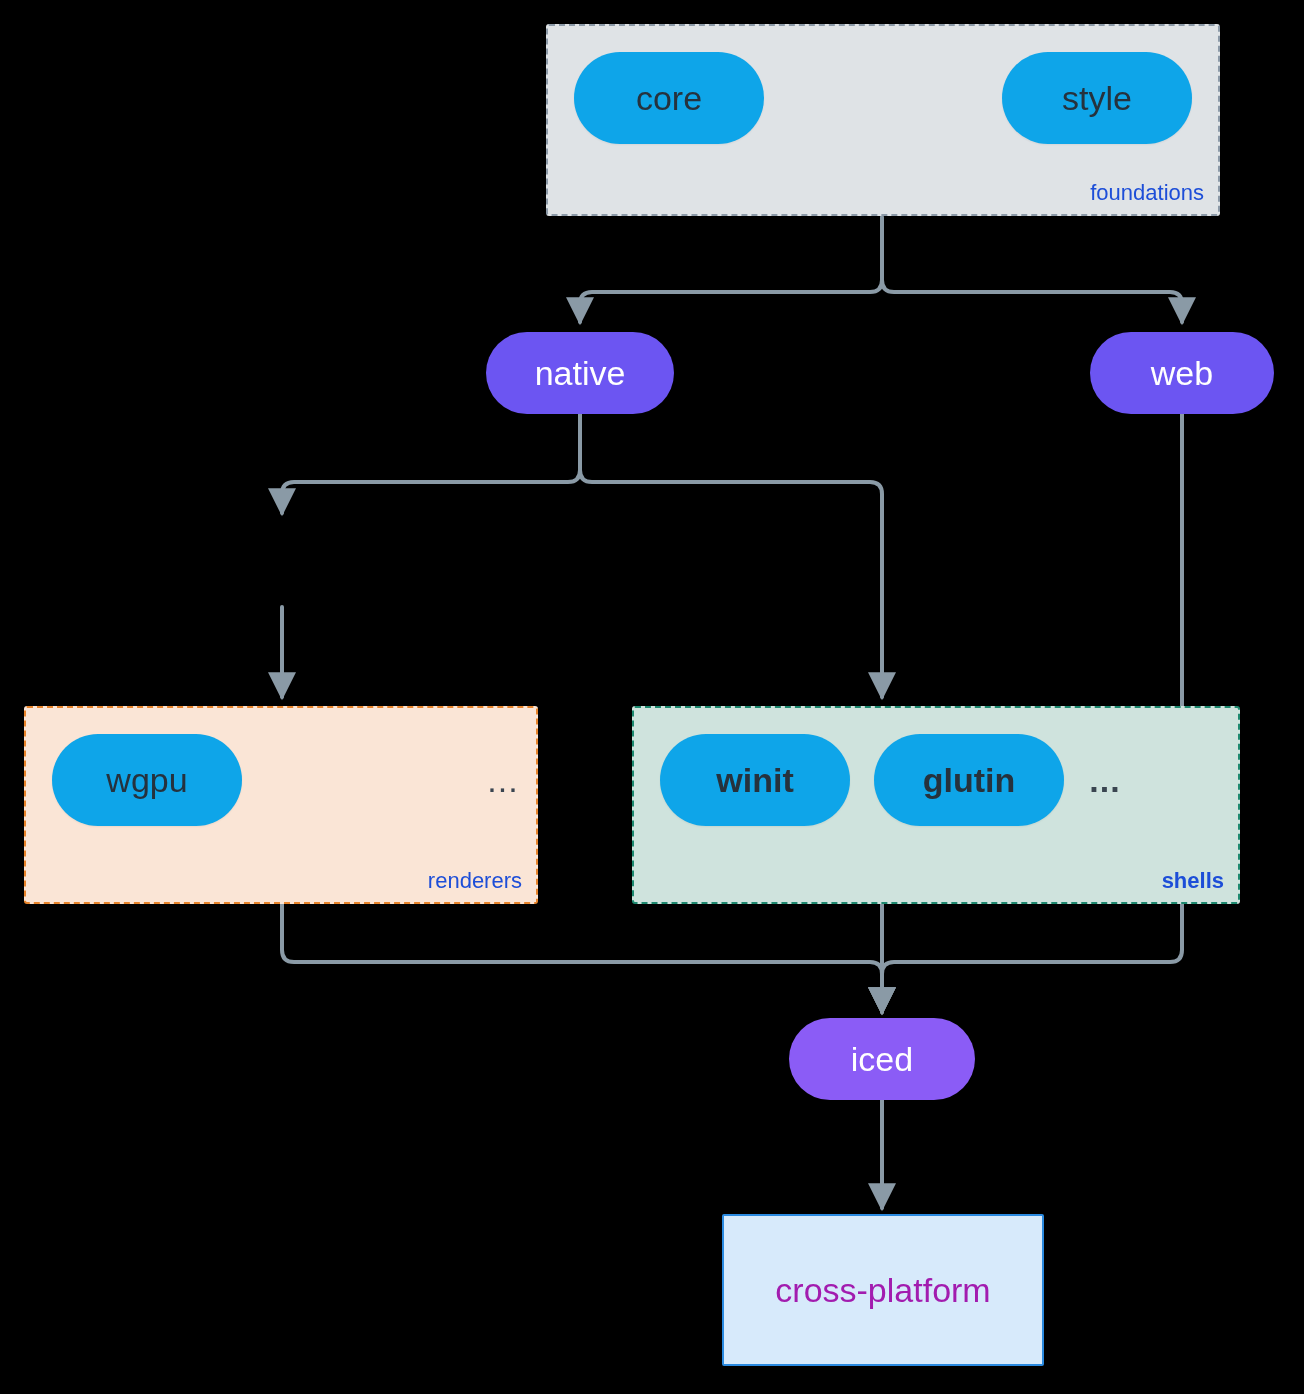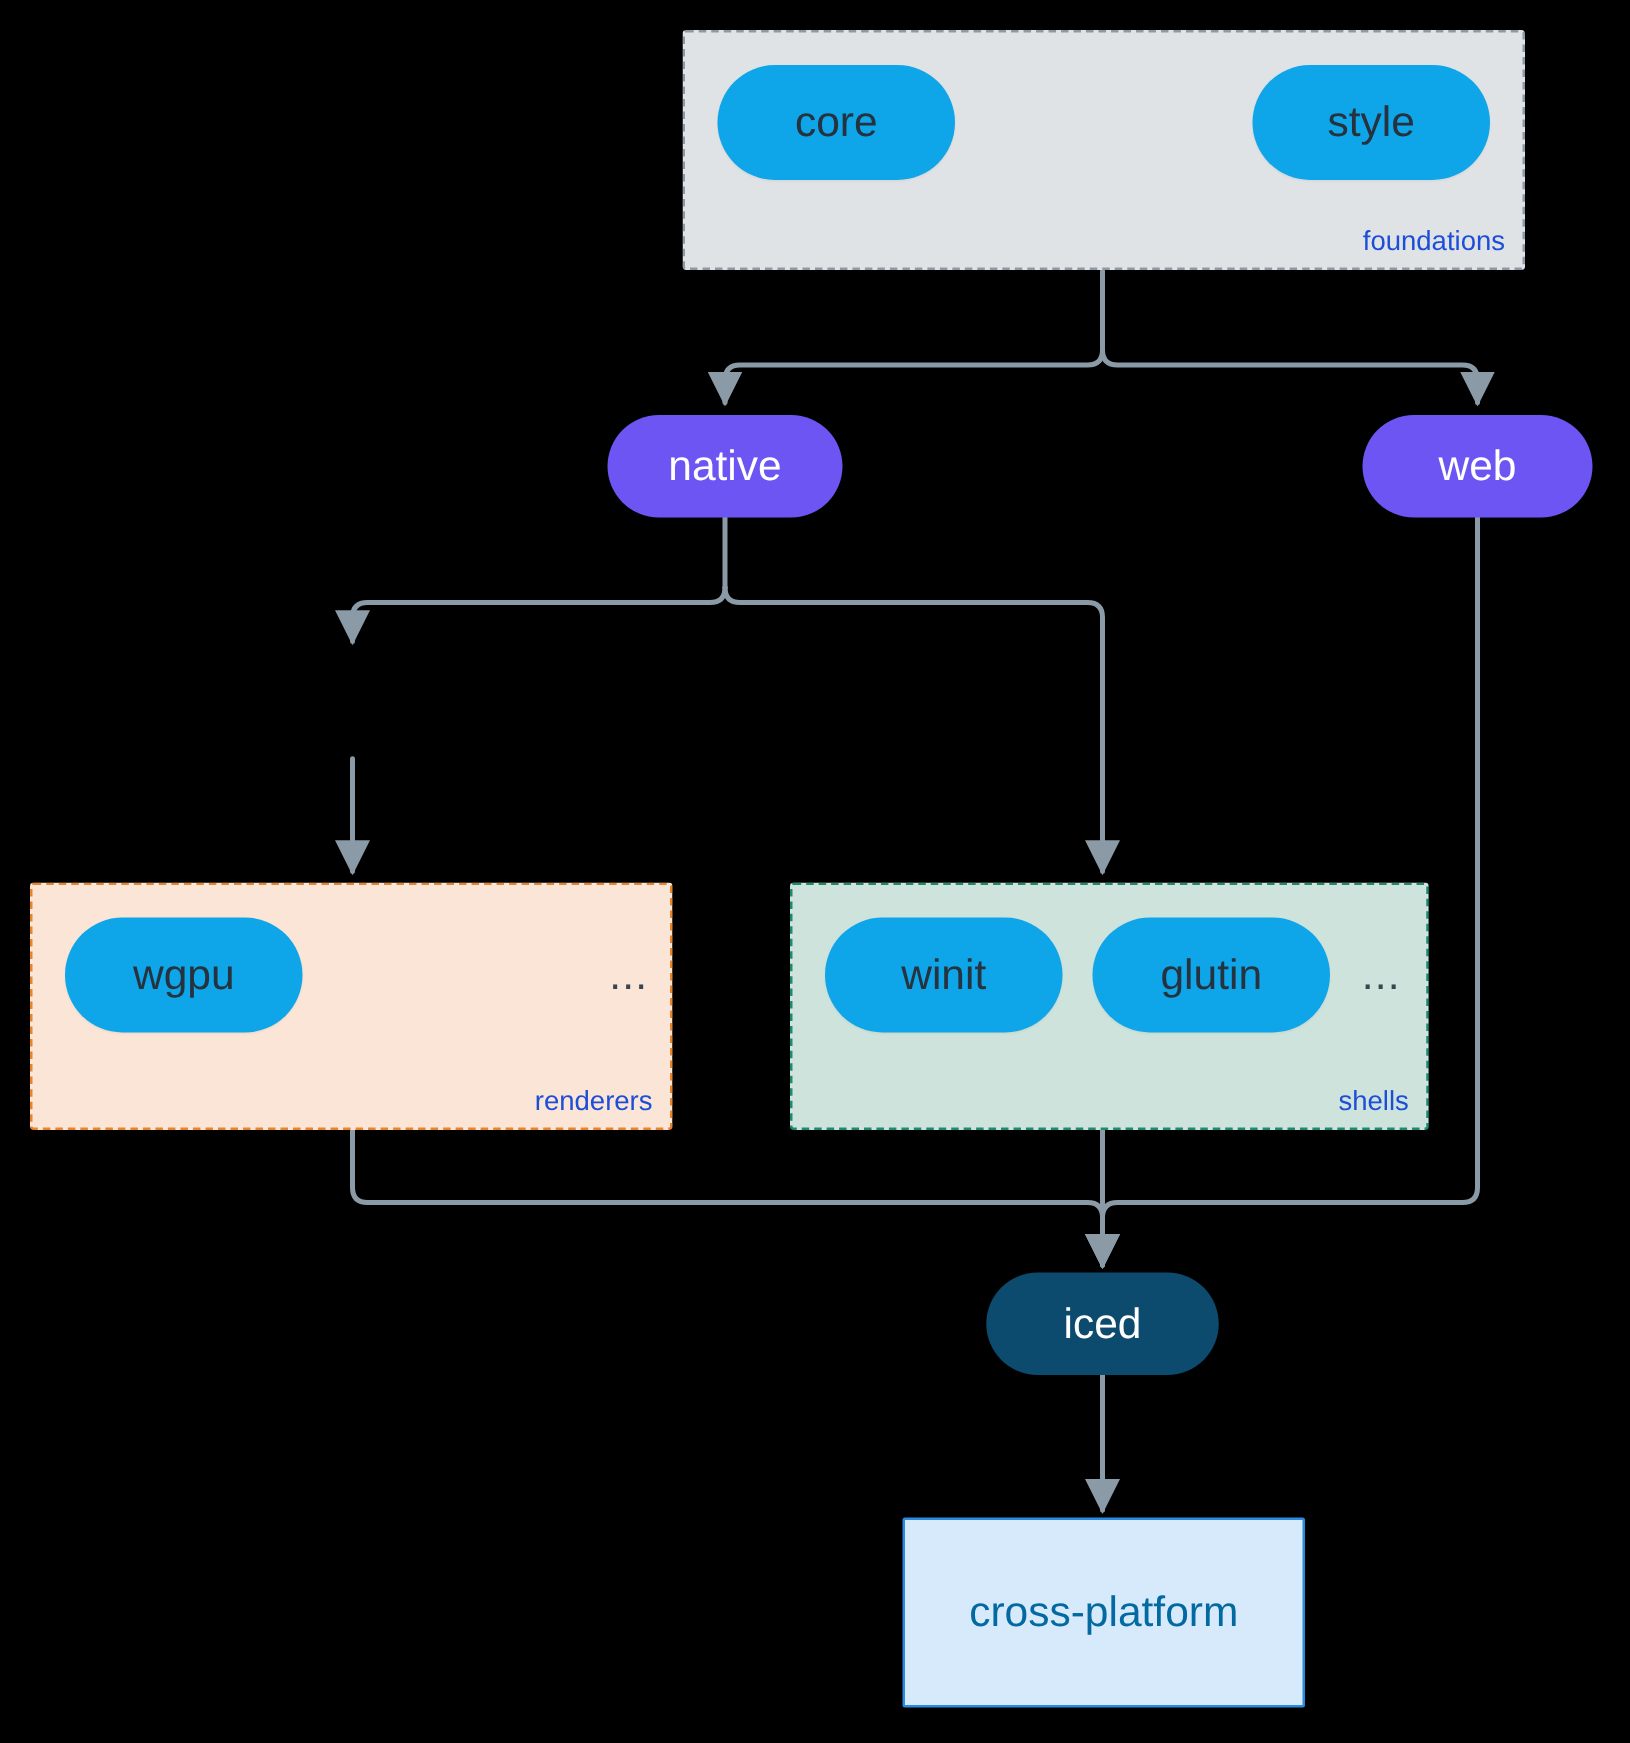--- a/index.html
+++ b/index.html
@@ -82,32 +82,32 @@
     box-sizing: border-box;
     border-radius: 999px;
     display: flex;
     align-items: center;
     justify-content: center;
     color: #ffffff;
     font-size: 34px;
   }
   .node-native, .node-web { background: #6c55f2; }
   .node-graphics { background: #e5832e; }
-  .node-iced { background: #0c4a6e; text-align: right; }
+  .node-iced { background: #8b5cf6; text-align: right; }
   
   .rect-node {
     position: absolute;
     box-sizing: border-box;
     background: #d7eafb;
     border: 2px solid #2a8ae0;
     border-radius: 2px;
     display: flex;
     align-items: center;
     justify-content: center;
-    color: #0369a1;
+    color: #a21caf;
     font-size: 34px;
     line-height: 1.3;
     text-align: center;
   }
 </style>
 </head>
 <body>
 
 <div id="stage">
 
@@ -164,21 +164,21 @@
 
 
   <div class="group group-renderers" style="left:24px; top:706px; width:514px; height:198px;">
     <div class="pill" style="left:26px; top:26px; width:190px; height:92px;">
       <span>wgpu</span>
     </div>
     <div class="ellipsis" style="left:452px; top:26px; width:50px; height:92px;">...</div>
     <div class="group-label">renderers</div>
   </div>
 
-  <div class="group group-shells" style="left:632px; top:706px; width:511px; height:198px;">
+  <div class="group group-shells" style="left:632px; top:706px; width:608px; height:198px;font-weight:bold;">
     <div class="pill" style="left:26px; top:26px; width:190px; height:92px;">
       <span>winit</span>
     </div>
     <div class="pill" style="left:240px; top:26px; width:190px; height:92px;">
       <span>glutin</span>
     </div>
     <div class="ellipsis" style="left:446px; top:26px; width:50px; height:92px;">...</div>
     <div class="group-label">shells</div>
   </div>
 

